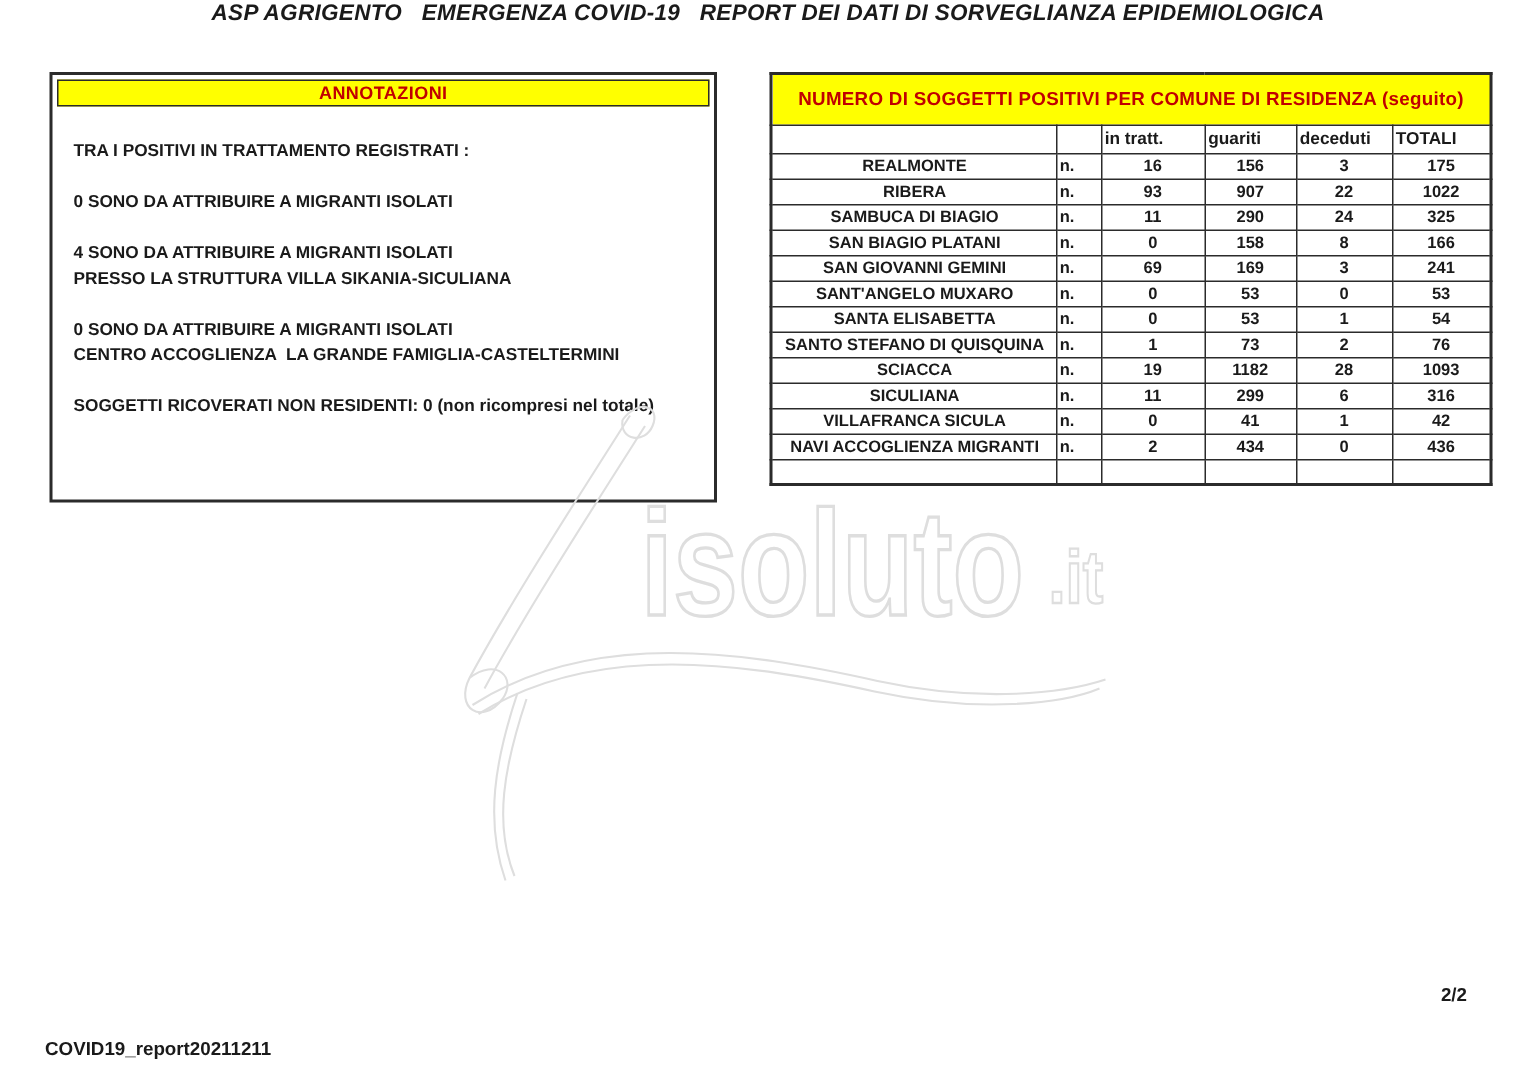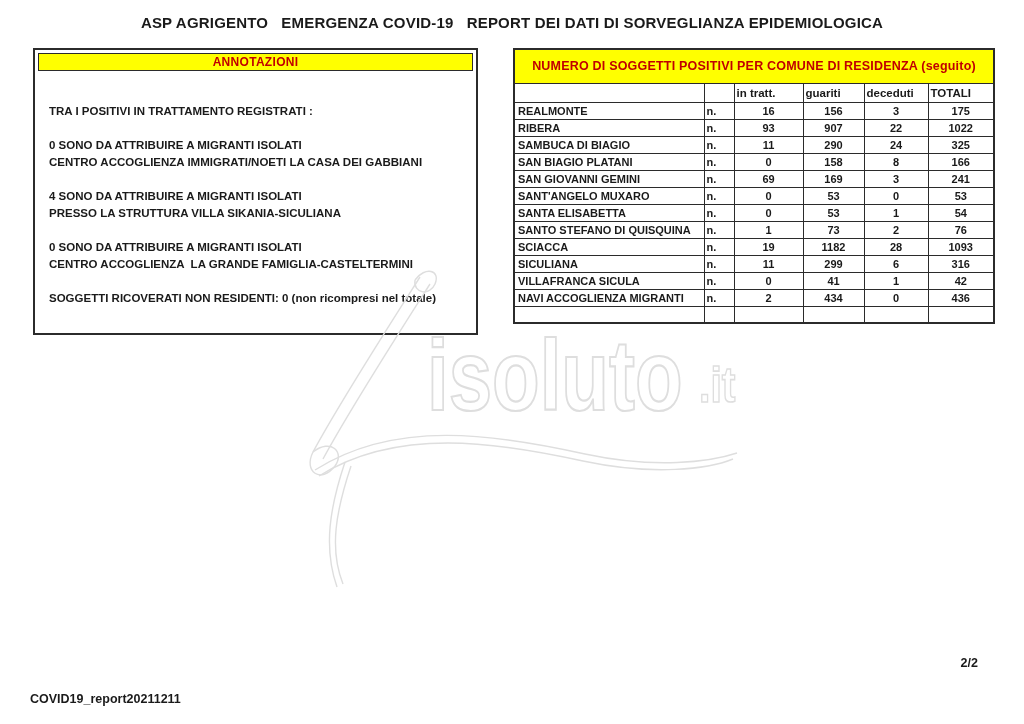--- a/index.html
+++ b/index.html
@@ -4,71 +4,70 @@
 <style>
   :root{
     --yellow:#ffff00; --red:#c00000; --ink:#1a1a1a; --border:#2b2b2b; --wm:#dedede;
   }
   html,body{margin:0;padding:0;}
   body{
     width:1024px;height:724px;position:relative;background:#ffffff;
     font-family:"Liberation Sans",sans-serif;color:var(--ink);overflow:hidden;
   }
   .page-title{
-    position:absolute;top:14px;left:0;width:1024px;text-align:center;
-    font-weight:bold;font-size:15px;letter-spacing:.2px;white-space:pre-wrap;
+    position:absolute;top:0;left:0;width:1024px;text-align:center;
+    font-weight:bold;font-size:15px;letter-spacing:.2px;white-space:pre-wrap;font-style:italic;
   }
   
   .ann-box{
     position:absolute;left:33px;top:48px;width:445px;height:287px;
     border:2px solid var(--border);box-sizing:border-box;background:#fff;
   }
   .ann-header{
-    margin:3px 3px 12px 3px;border:1px solid var(--border);background:var(--yellow);
+    margin:3px 3px 2px 3px;border:1px solid var(--border);background:var(--yellow);
     color:var(--red);font-weight:bold;font-size:12px;text-align:center;
     height:16px;line-height:16px;letter-spacing:.3px;
   }
   .ann-body{padding:20px 8px 0 14px;font-weight:bold;font-size:11.5px;}
   .ann-line{line-height:17px;min-height:17px;white-space:pre-wrap;}
   
   .covid-table{
     position:absolute;left:513px;top:48px;width:480px;
     border-collapse:collapse;table-layout:fixed;background:#fff;
     border:2px solid var(--border);
   }
   .covid-table th,.covid-table td{
     border:1px solid var(--border);font-weight:bold;font-size:11px;
     padding:0 2px;height:17px;box-sizing:border-box;overflow:hidden;white-space:nowrap;
   }
   .covid-table .tbl-title{
     background:var(--yellow);color:var(--red);font-size:12.5px;height:34px;
     text-align:center;letter-spacing:.2px;
   }
   .covid-table .col-head td{font-size:11.5px;height:19px;}
-  .covid-table td.name{text-align:left;padding-left:3px;}
+  .covid-table td.name{text-align:center;padding-left:3px;}
   .covid-table td.unit{text-align:left;padding-left:2px;}
   .covid-table td.num{text-align:center;}
   
   .watermark{position:absolute;left:285px;top:262px;pointer-events:none;}
   
   .footer-left{position:absolute;left:30px;top:692px;font-weight:bold;font-size:12.5px;}
   .footer-right{position:absolute;right:46px;top:656px;font-weight:bold;font-size:12.5px;}
 </style>
 </head>
 <body>
 
 <div class="page-title">ASP AGRIGENTO   EMERGENZA COVID-19   REPORT DEI DATI DI SORVEGLIANZA EPIDEMIOLOGICA</div>
 
 <div class="ann-box">
   <div class="ann-header">ANNOTAZIONI</div>
   <div class="ann-body">
       <div class="ann-line">TRA I POSITIVI IN TRATTAMENTO REGISTRATI :</div>
       <div class="ann-line"></div>
       <div class="ann-line">0 SONO DA ATTRIBUIRE A MIGRANTI ISOLATI</div>
-      <div class="ann-line">CENTRO ACCOGLIENZA IMMIGRATI/NOETI LA CASA DEI GABBIANI</div>
       <div class="ann-line"></div>
       <div class="ann-line">4 SONO DA ATTRIBUIRE A MIGRANTI ISOLATI</div>
       <div class="ann-line">PRESSO LA STRUTTURA VILLA SIKANIA-SICULIANA</div>
       <div class="ann-line"></div>
       <div class="ann-line">0 SONO DA ATTRIBUIRE A MIGRANTI ISOLATI</div>
       <div class="ann-line">CENTRO ACCOGLIENZA  LA GRANDE FAMIGLIA-CASTELTERMINI</div>
       <div class="ann-line"></div>
       <div class="ann-line">SOGGETTI RICOVERATI NON RESIDENTI: 0 (non ricompresi nel totale)</div>
     </div>
 </div>

